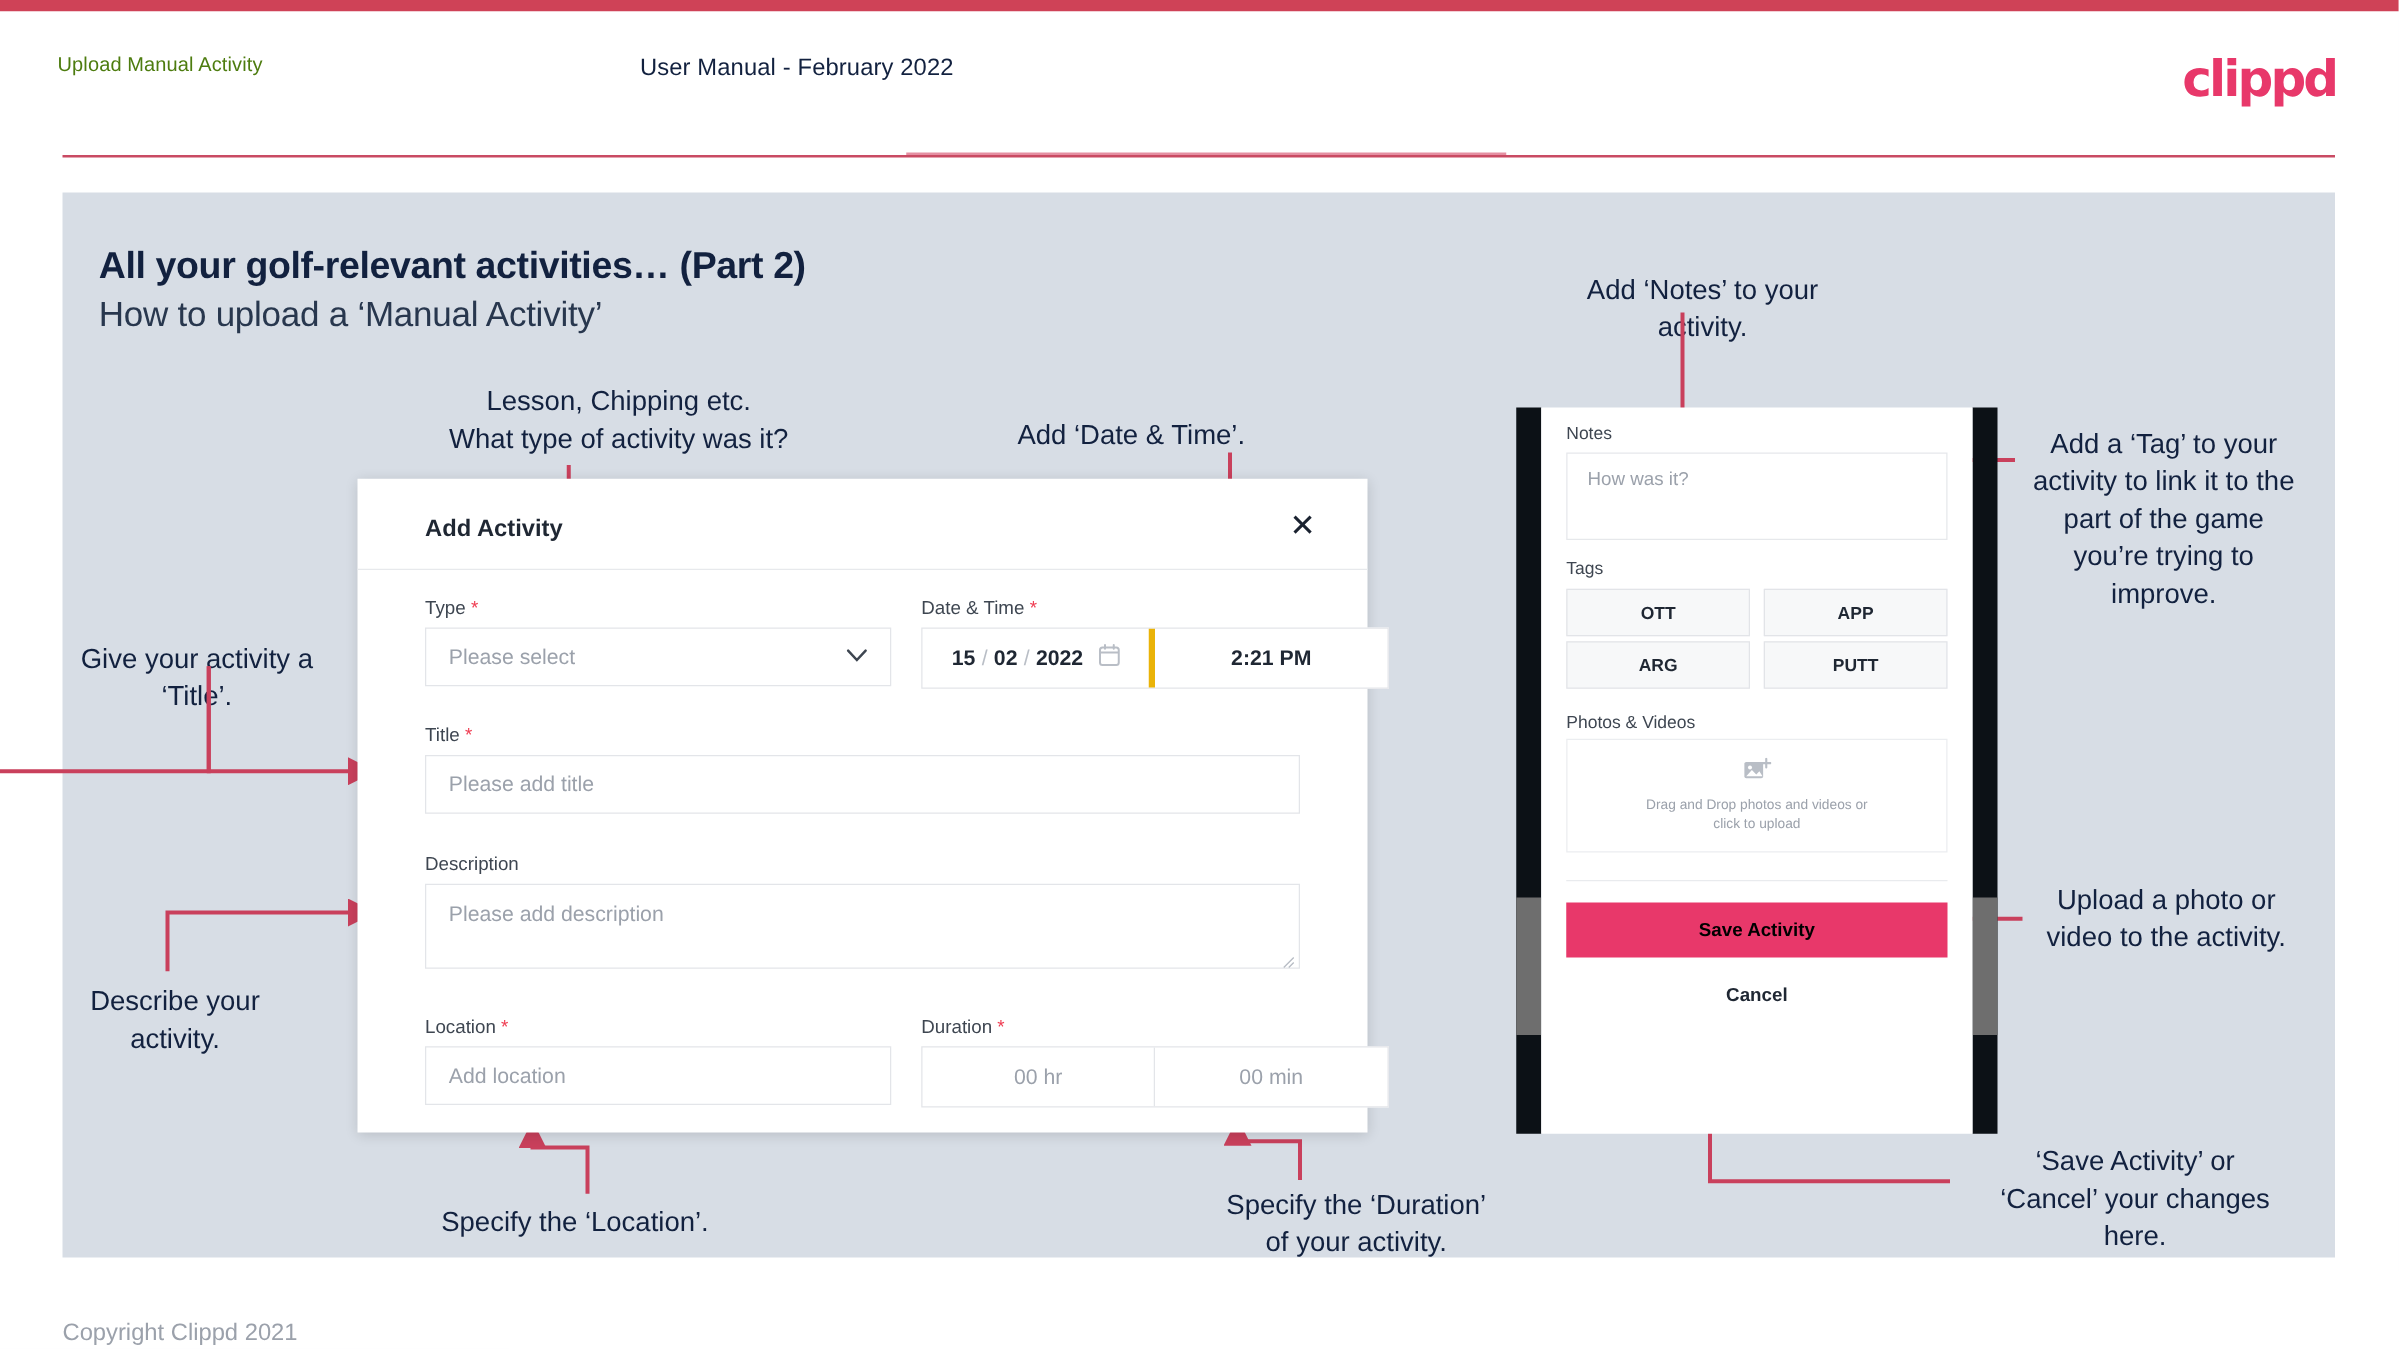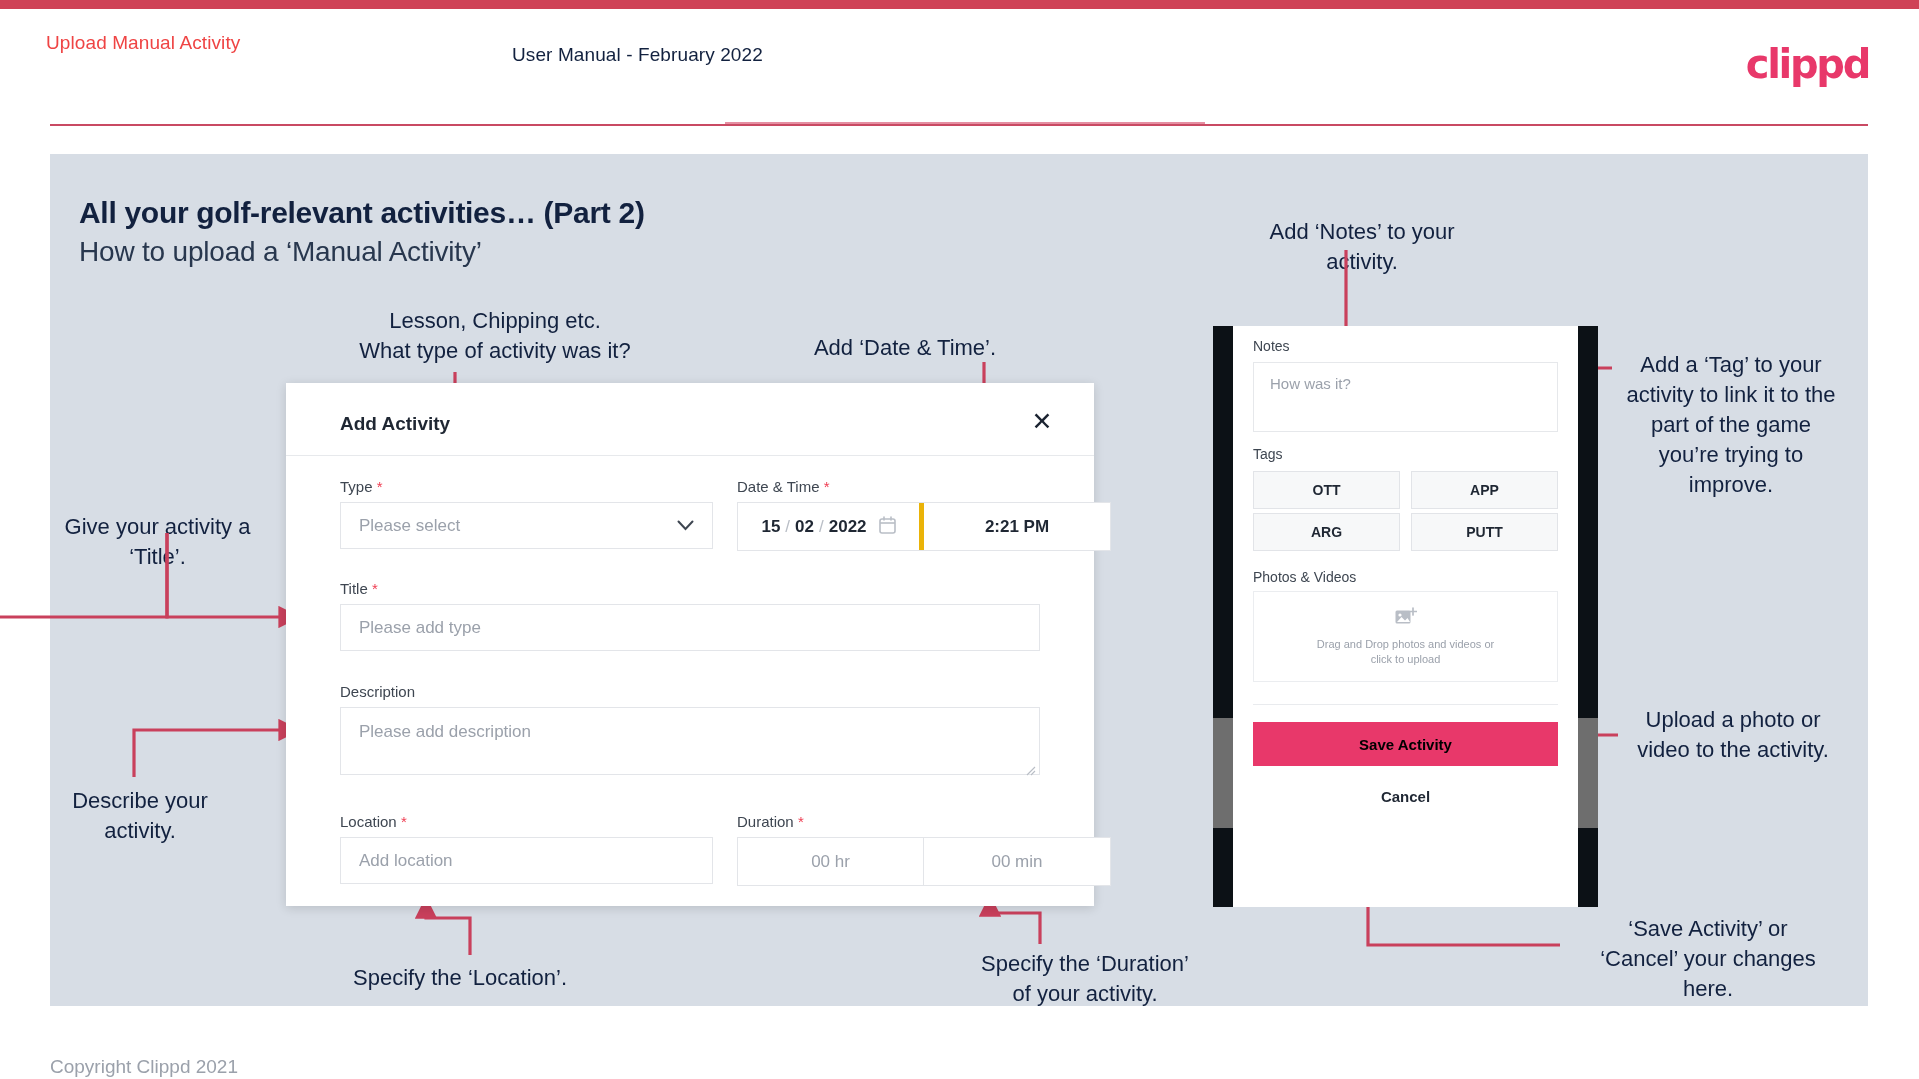--- a/index.html
+++ b/index.html
@@ -7,21 +7,21 @@
     width: 1919px; height: 1079px;
     background: #ffffff;
     font-family: "Liberation Sans", sans-serif;
     overflow: hidden;
   }
   #page { position: relative; width: 1919px; height: 1079px; background:#fff; }
 
   
   .topstripe { position:absolute; left:0; top:0; width:1919px; height:9px; background:#cf4257; }
 
-  .hdr-title { position:absolute; left:46px; top:32px; font-size:19px; color:#ef4444; font-weight:400; letter-spacing:.1px;}
+  .hdr-title { position:absolute; left:46px; top:44px; font-size:16px; color:#4d7c0f; font-weight:400; letter-spacing:.1px;}
   .hdr-sub   { position:absolute; left:512px; top:44px; font-size:19px; color:#12213f; font-weight:400; letter-spacing:.1px;}
 
   .logo { position:absolute; right:50px; top:44px; font-size:40px; font-weight:700; color:#e8386a;
           letter-spacing:-2.3px; font-family:"DejaVu Sans", sans-serif; line-height:1; }
 
   .hdr-rule { position:absolute; left:50px; top:124px; width:1818px; height:2px; background:#c94a63; }
   .hdr-rule2{ position:absolute; left:725px; top:122px; width:480px; height:2px; background:#e58fa2; }
 
   
   .slide { position:absolute; left:50px; top:154px; width:1818px; height:852px; background:#d7dde5; }
@@ -118,21 +118,21 @@
     <div>What type of activity was it?</div>
   </div>
 
   <div class="anno" style="left:790px; top:333px; width:230px;">Add ‘Date &amp; Time’.</div>
 
   <div class="anno" style="left:1252px; top:217px; width:220px;">
     <div>Add ‘Notes’ to your</div>
     <div>activity.</div>
   </div>
 
-  <div class="anno" style="left:1622px; top:350px; width:218px;">Add a ‘Tag’ to your activity to link it to the part of the game you’re trying to improve.</div>
+  <div class="anno" style="left:1622px; top:340px; width:218px;">Add a ‘Tag’ to your activity to link it to the part of the game you’re trying to improve.</div>
 
   <div class="anno" style="left:50px; top:512px; width:215px;">
     <div>Give your activity a</div>
     <div>‘Title’.</div>
   </div>
 
   <div class="anno" style="left:50px; top:786px; width:180px;">
     <div>Describe your</div>
     <div>activity.</div>
   </div>
@@ -227,21 +227,21 @@
       <div class="dttime">
         <span>2:21 PM</span>
       </div>
     </div>
 
     <div class="fld-label" style="left:54px; top:197px;">
       <span>Title</span>
       <span class="req">*</span>
     </div>
     <div class="inp" style="left:54px; top:221px; width:700px; height:47px;">
-      <span class="ph">Please add type</span>
+      <span class="ph">Please add title</span>
     </div>
 
     <div class="fld-label" style="left:54px; top:300px;">
       <span>Description</span>
     </div>
     <div class="textarea" style="left:54px; top:324px; width:700px; height:68px;">
       <span class="ph">Please add description</span>
       <span class="ta-grip">
         <svg width="10" height="10" viewBox="0 0 10 10">
             <path d="M9 1 L1 9 M9 5 L5 9" stroke="#b9bec6" stroke-width="1.1"></path>

